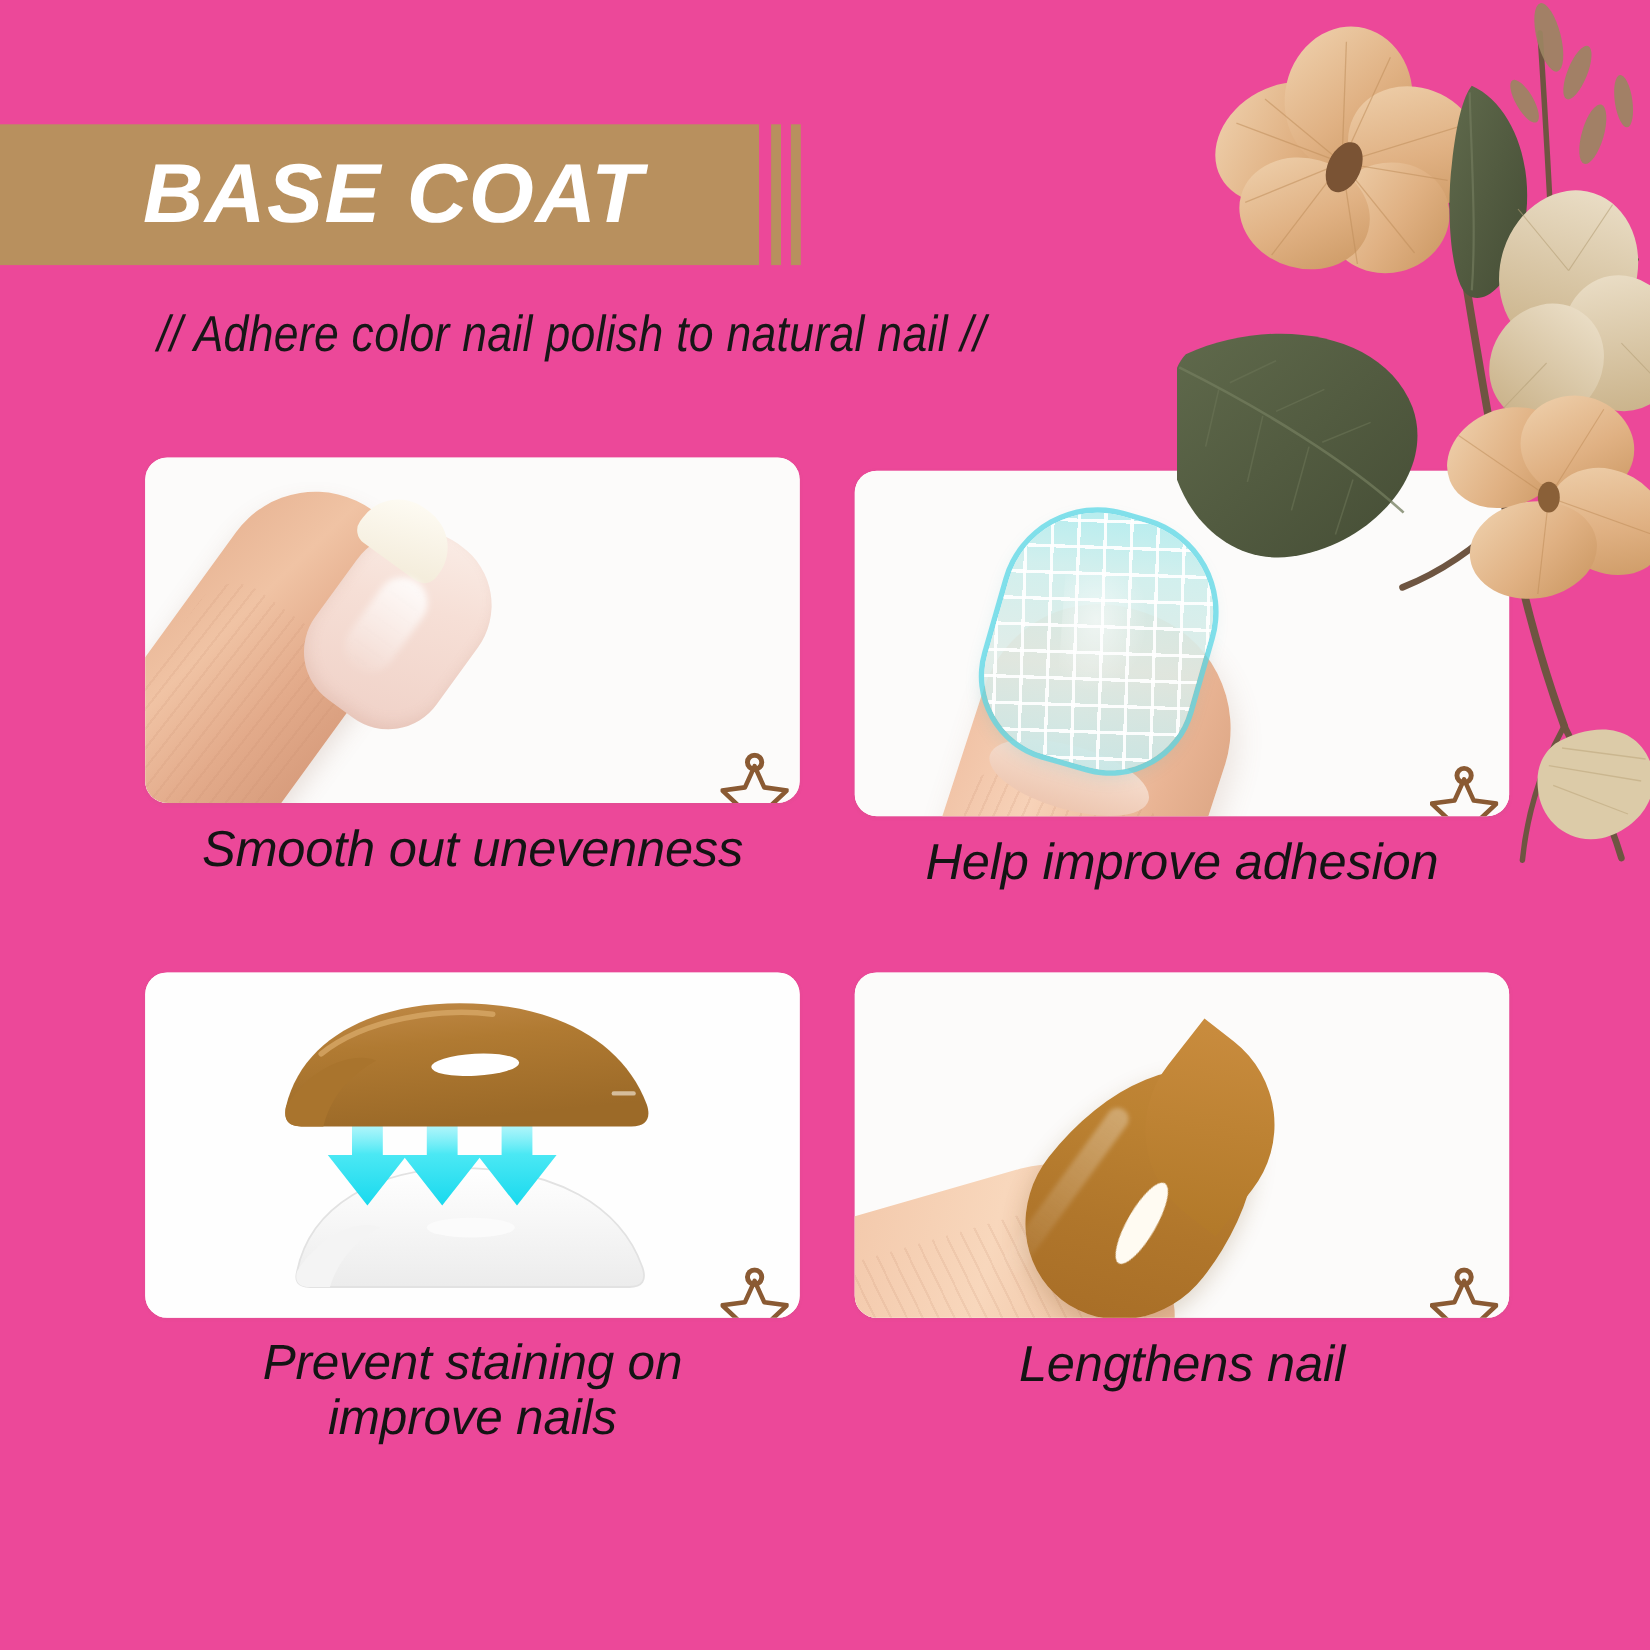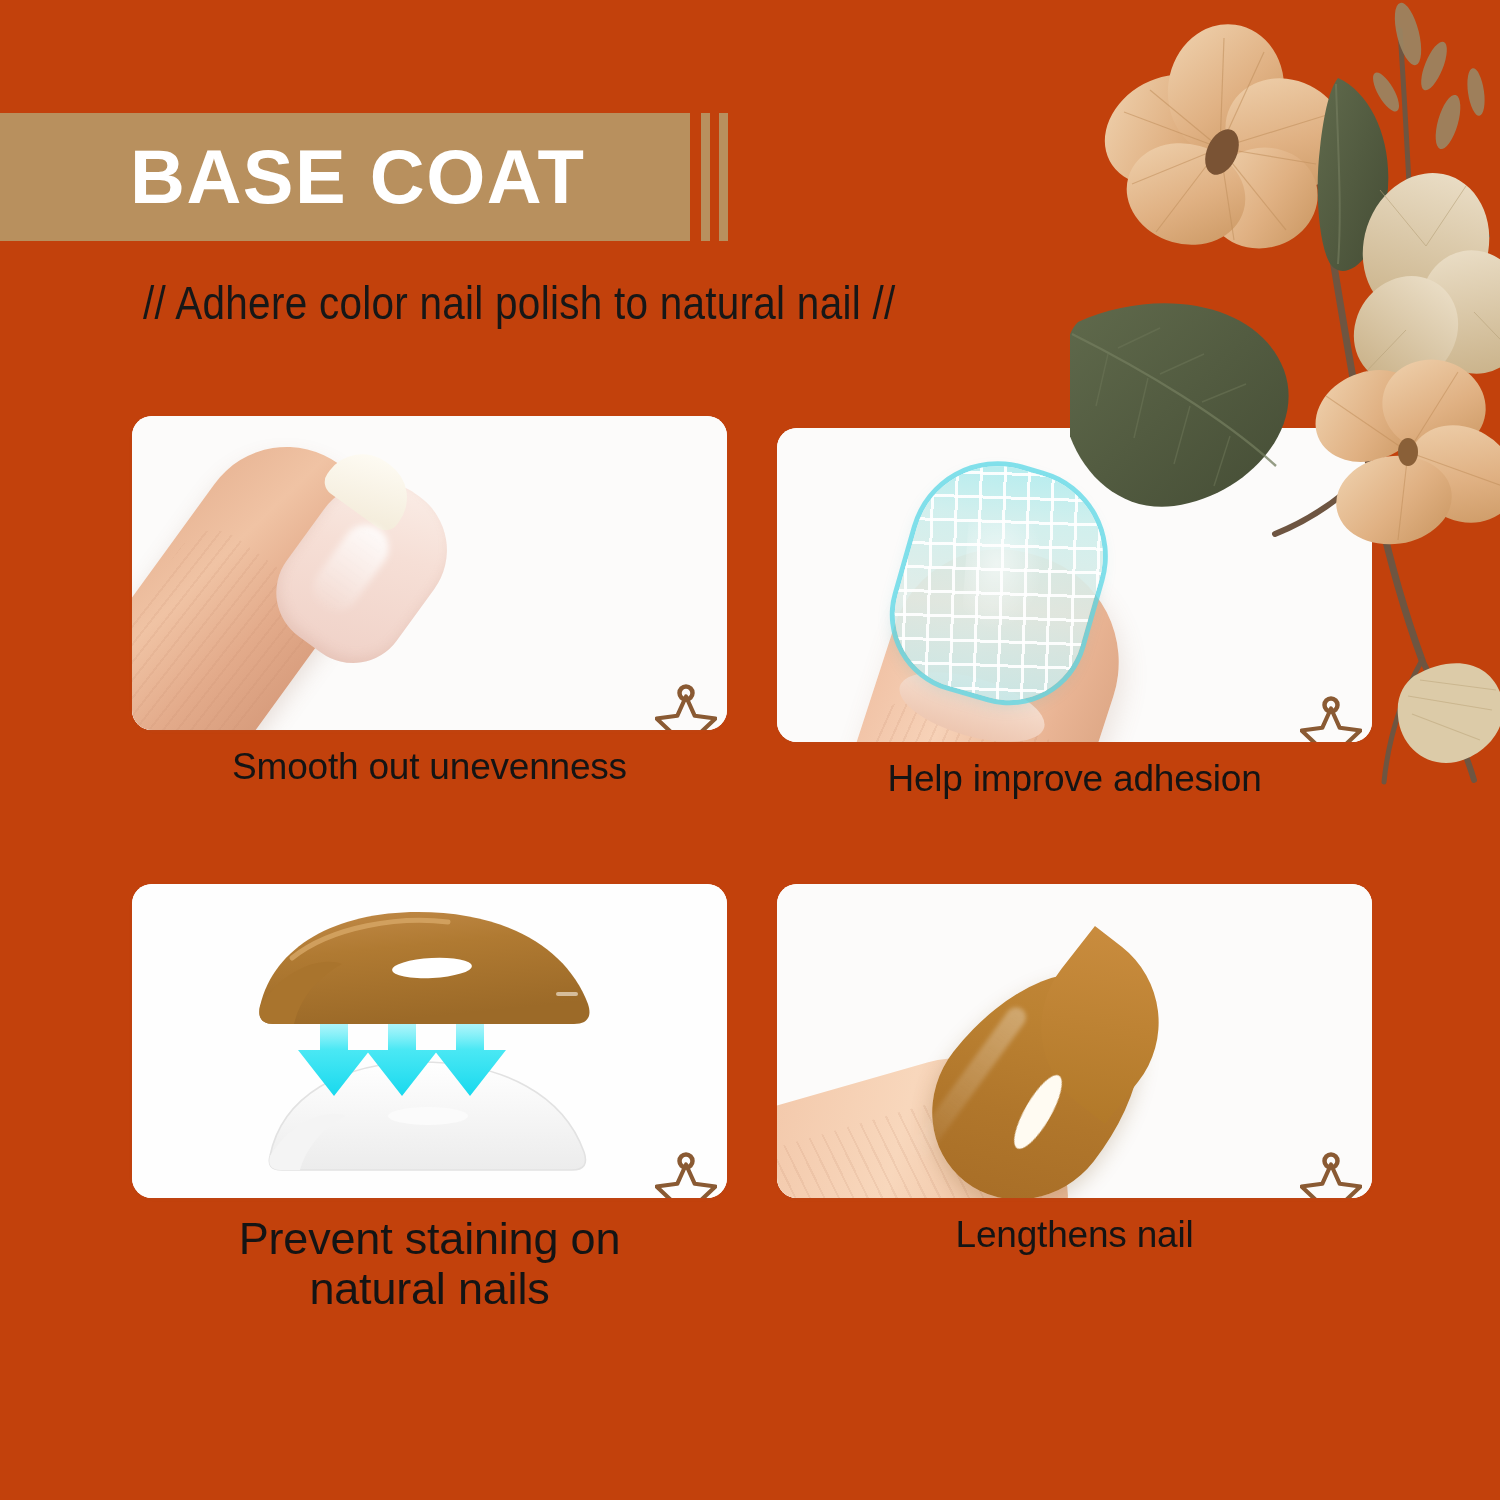--- a/index.html
+++ b/index.html
@@ -13,22 +13,23 @@
     font-family: "Liberation Sans", sans-serif;
     overflow: hidden;
     position: relative;
   }
 
   
   #canvas {
     position: relative;
     width: 1500px;
     height: 1500px;
-    background: #c2410c;
+    background: #ec4899;
     overflow: hidden;
+    font-style: italic;
   }
 
   
   .banner-wrap {
     position: absolute;
     left: 0;
     top: 113px;
     height: 128px;
     width: 740px;
   }
@@ -118,21 +119,21 @@
     z-index: 6;
   }
 
   
   .caption {
     position: absolute;
     left: 0;
     top: 330px;
     width: 595px;
     text-align: center;
-    font-size: 37px;
+    font-size: 46px;
     line-height: 1.12;
     color: #141414;
     font-family: "Liberation Sans", sans-serif;
     letter-spacing: -0.2px;
   }
   .caption.two-line { font-size: 45px; }
 
   
   .ph-bg { position:absolute; inset:0; background:#FCFBFA; }
   .finger1 {
@@ -512,21 +513,21 @@
               <ellipse cx="300" cy="84" rx="40" ry="10" fill="#FFFFFF" transform="rotate(-3 300 84)"></ellipse>
               <rect x="424" y="108" width="22" height="4" rx="2" fill="#E3D2B8" opacity="0.8"></rect>
             </g>
           </svg>
         </div>
         <svg class="star-charm" viewBox="0 0 62 72">
           <circle cx="31" cy="9" r="6.5" fill="none" stroke="#8A5A33" stroke-width="4.5"></circle>
           <path d="M31 17 L40.5 38 L63 41 L46.5 56.5 L50.5 78 L31 67.5 L11.5 78 L15.5 56.5 L-1 41 L21.5 38 Z" fill="none" stroke="#8A5A33" stroke-width="4.5" stroke-linejoin="round" transform="translate(0,-5) scale(0.92) translate(2.7,2)"></path>
         </svg>
       </div>
-      <div class="caption two-line"><span>Prevent staining on</span><br><span>natural nails</span></div>
+      <div class="caption two-line"><span>Prevent staining on</span><br><span>improve nails</span></div>
     </div>
 
     <div class="cell c3">
       <div class="card">
         <div class="card-inner">
           <div class="ph-bg"></div>
           <div class="finger4"></div>
           <div class="nail4"></div>
           <div class="nail4-point"></div>
           <div class="nail4-edge"></div>

